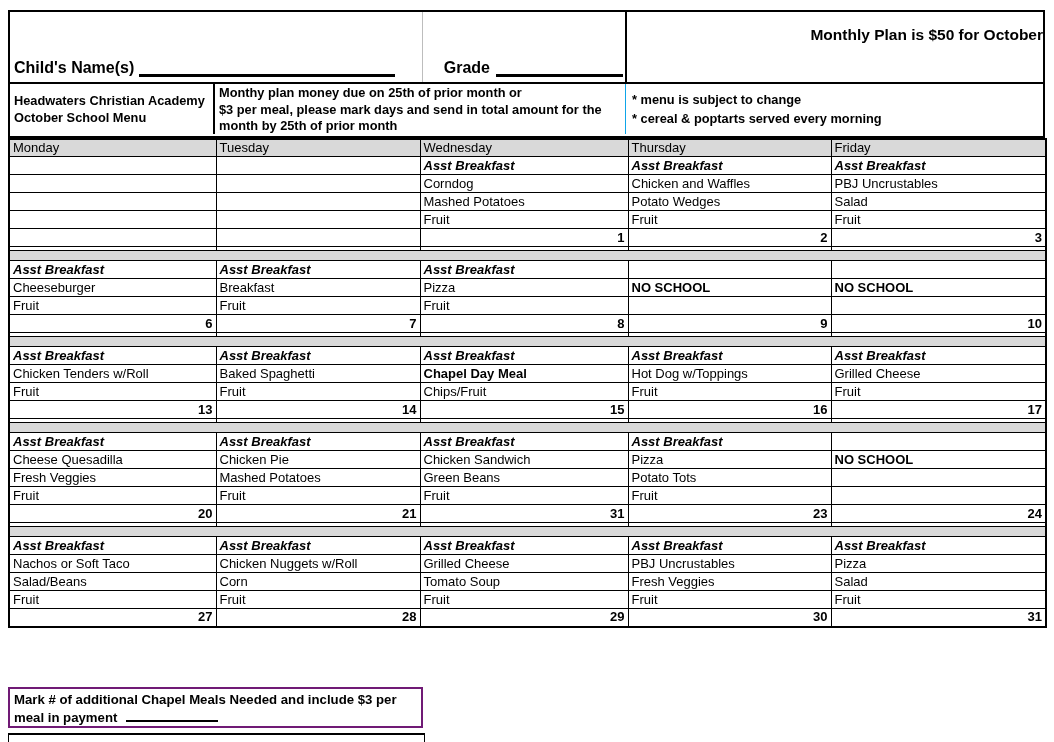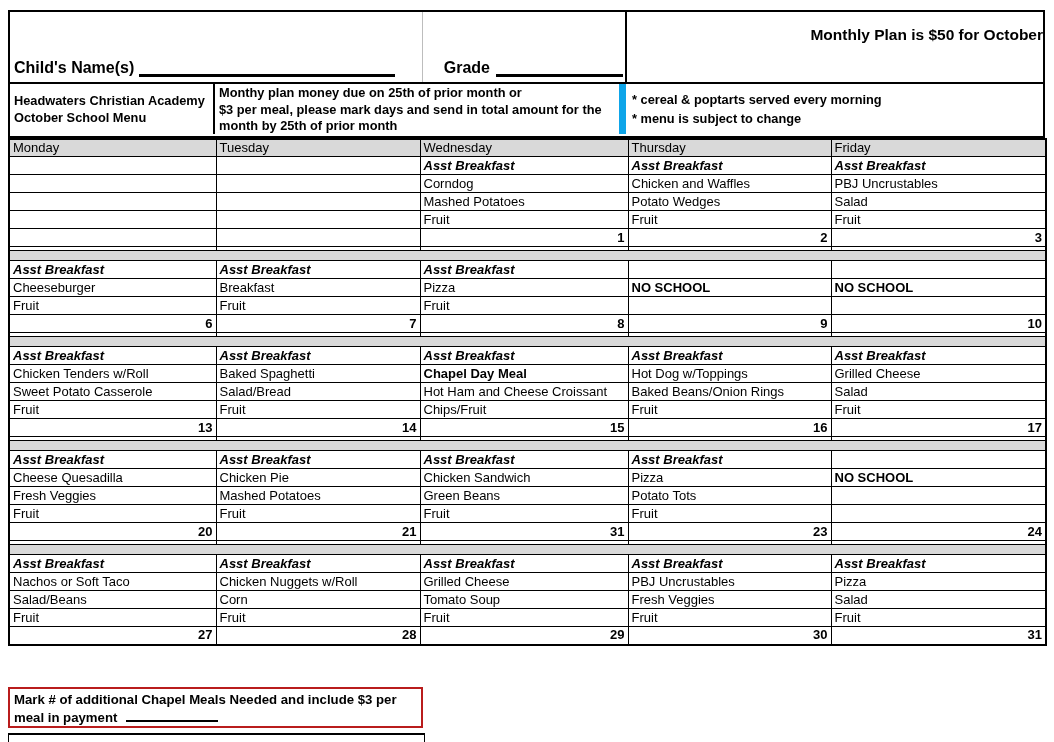--- a/index.html
+++ b/index.html
@@ -11,40 +11,40 @@
   *{box-sizing:border-box;}
 
   
   .tophdr{position:absolute;left:8px;top:10px;width:1037px;height:128px;border:2px solid #000;}
   .tr1{display:flex;height:72px;border-bottom:2px solid #000;}
   .c-name{width:413px;border-right:1.5px solid #bdbdbd;display:flex;align-items:flex-end;padding:0 2px 5px 4px;font-weight:bold;font-size:16px;white-space:nowrap;}
   .c-grade{width:204px;border-right:2px solid #000;display:flex;align-items:flex-end;padding:0 2px 5px 4px;font-weight:bold;font-size:16px;white-space:nowrap;justify-content:flex-end;}
   .c-plan{flex:1;text-align:right;font-weight:bold;font-size:15.5px;padding-top:14px;}
   .tr2{display:flex;height:50px;}
   .c-school{width:205px;border-right:2px solid #000;font-weight:bold;font-size:12.8px;line-height:17px;padding:8px 0 0 4px;white-space:nowrap;overflow:hidden;}
-  .c-note{width:411px;border-right:7px solid #0ea5e9;font-weight:bold;font-size:12.8px;line-height:16.5px;padding:1px 0 0 4px;white-space:nowrap;overflow:hidden;}
+  .c-note{width:411px;border-right:1px solid #0ea5e9;font-weight:bold;font-size:12.8px;line-height:16.5px;padding:1px 0 0 4px;white-space:nowrap;overflow:hidden;}
   .c-side{flex:1;font-weight:bold;font-size:12.8px;line-height:19px;padding:6px 0 0 6px;white-space:nowrap;overflow:hidden;}
 
   .u{display:inline-block;border-bottom:3px solid #000;height:14px;}
   .u-name{width:256px;margin-left:5px;}
   .u-grade{width:127px;margin-left:6px;}
   .u-pay{width:92px;margin-left:5px;border-bottom-width:2.5px;}
 
   
   table.menu{position:absolute;left:8px;top:138px;width:1037px;border-collapse:collapse;table-layout:fixed;border:2px solid #000;}
   table.menu td{border:1px solid #000;font-size:13px;height:18px;line-height:16px;padding:0 3px;white-space:nowrap;overflow:hidden;vertical-align:middle;}
   tr.dayhdr td{background:var(--band,#d9d9d9);font-weight:normal;height:15px;}
   tr.gap td{height:4px;padding:0;}
   tr.band td{background:var(--band,#d9d9d9);height:10px;padding:0;}
   td.ab{font-weight:bold;font-style:italic;}
   td.b{font-weight:bold;}
   td.date{text-align:right;font-weight:bold;}
 
   
-  .chapel{position:absolute;left:8px;top:687px;width:415px;height:41px;border:2px solid #b91c1c;font-weight:bold;font-size:13.2px;line-height:17px;padding:2px 4px;white-space:nowrap;overflow:hidden;}
+  .chapel{position:absolute;left:8px;top:687px;width:415px;height:41px;border:2px solid #701a75;font-weight:bold;font-size:13.2px;line-height:17px;padding:2px 4px;white-space:nowrap;overflow:hidden;}
   .stub{position:absolute;left:8px;top:733px;width:417px;height:9px;border-top:2px solid #000;border-left:1px solid #000;border-right:1px solid #000;}
 </style>
 </head>
 <body>
 
 <div class="tophdr">
   <div class="tr1">
     <div class="c-name">
       <span>Child's Name(s)</span>
       <span class="u u-name"></span>
@@ -59,22 +59,22 @@
     <div class="c-school">
       <div>Headwaters Christian Academy</div>
       <div>October School Menu</div>
     </div>
     <div class="c-note">
       <div>Monthy plan money due on 25th of prior month or</div>
       <div>$3 per meal, please mark days and send in total amount for the</div>
       <div>month by 25th of prior month</div>
     </div>
     <div class="c-side">
+      <div>* menu is subject to change</div>
       <div>* cereal &amp; poptarts served every morning</div>
-      <div>* menu is subject to change</div>
     </div>
   </div>
 </div>
 
 <table class="menu">
   <colgroup>
     <col style="width:207px">
       <col style="width:204px">
       <col style="width:208px">
       <col style="width:203px">
@@ -179,27 +179,20 @@
         <td class="ab">Asst Breakfast</td>
       </tr>
       <tr>
         <td>Chicken Tenders w/Roll</td>
         <td>Baked Spaghetti</td>
         <td class="b">Chapel Day Meal</td>
         <td>Hot Dog w/Toppings</td>
         <td>Grilled Cheese</td>
       </tr>
       <tr>
-        <td>Sweet Potato Casserole</td>
-        <td>Salad/Bread</td>
-        <td>Hot Ham and Cheese Croissant</td>
-        <td>Baked Beans/Onion Rings</td>
-        <td>Salad</td>
-      </tr>
-      <tr>
         <td>Fruit</td>
         <td>Fruit</td>
         <td>Chips/Fruit</td>
         <td>Fruit</td>
         <td>Fruit</td>
       </tr>
       <tr>
         <td class="date">13</td>
         <td class="date">14</td>
         <td class="date">15</td>

